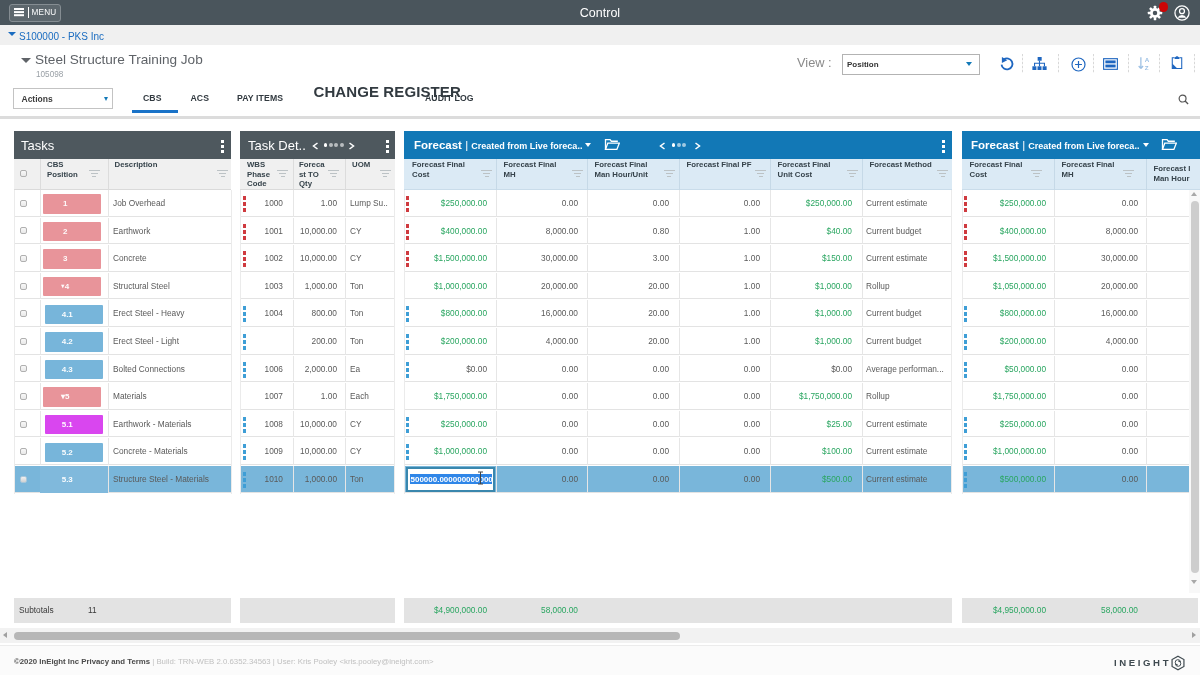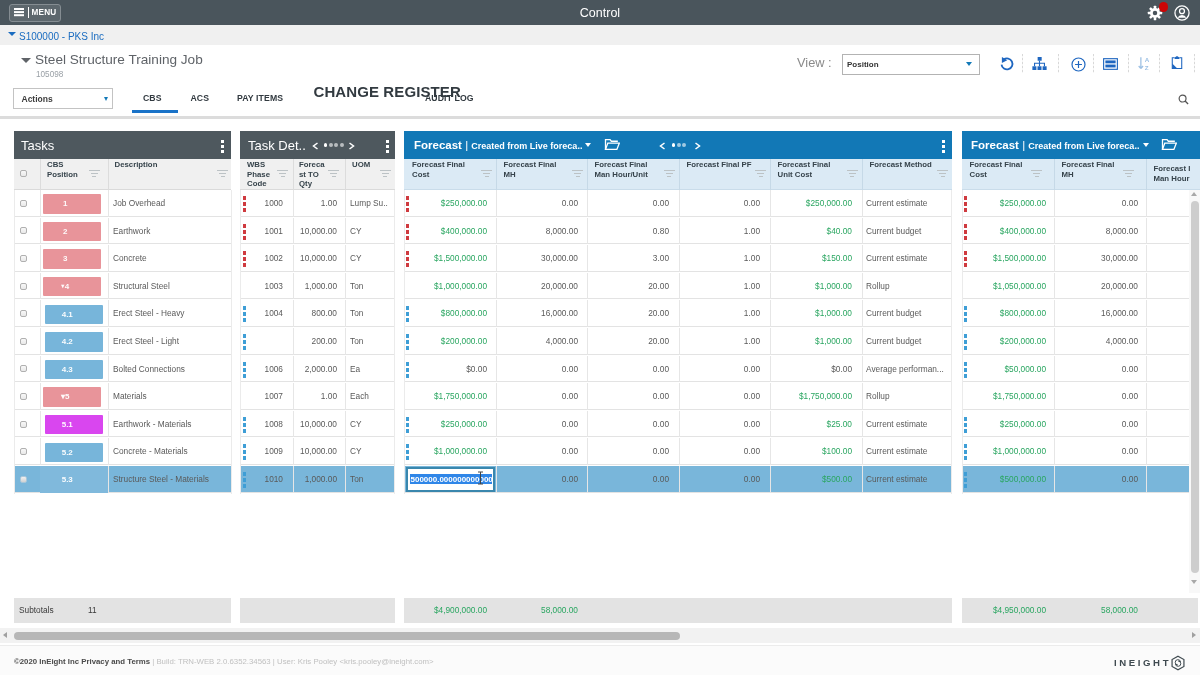--- a/index.html
+++ b/index.html
@@ -16,21 +16,21 @@
 .dots3 i { display:block; width:3.4px; height:3.4px; background:#fff; margin-bottom:1.7px; }
 .stot { position:absolute; top:598px; height:25px; background:#e3e3e3; }
 .stxt { position:absolute; top:598px; height:25px; line-height:25px; font-size:8.3px; }
 </style></head>
 <body>
 
 <div style="position:absolute;left:0;top:0;width:1200px;height:25px;background:#4a555c"></div>
 <div style="position:absolute;left:9px;top:3.5px;width:52px;height:18px;background:#5d676d;border:1px solid #858d92;border-radius:3px"></div>
 <div style="position:absolute;left:14px;top:8px;width:10px;height:1.7px;background:#fff;box-shadow:0 3.1px 0 #fff, 0 6.2px 0 #fff"></div>
 <div style="position:absolute;left:27.5px;top:7px;width:1.2px;height:10.5px;background:#fff"></div>
-<div style="position:absolute;left:31.5px;top:8px;font-size:8.2px;font-weight:bold;color:#fff;letter-spacing:0.2px">MENU</div>
+<div style="position:absolute;left:31.5px;top:8px;font-size:8.2px;font-weight:normal;color:#fff;letter-spacing:0.2px">MENU</div>
 <div style="position:absolute;left:0;top:6px;width:1200px;text-align:center;color:#fff;font-size:12.5px">Control</div>
 <svg style="position:absolute;left:1147px;top:4.5px" width="16" height="16" viewBox="0 0 24 24">
  <g fill="#fff">
       <circle cx="12" cy="12" r="7.6"></circle>
  <g>
         <rect x="10.1" y="1.2" width="3.8" height="4.4" rx="0.8"></rect>
         <rect x="10.1" y="18.4" width="3.8" height="4.4" rx="0.8"></rect>
       </g>
  <g transform="rotate(45 12 12)">
         <rect x="10.1" y="1.2" width="3.8" height="4.4" rx="0.8"></rect>

